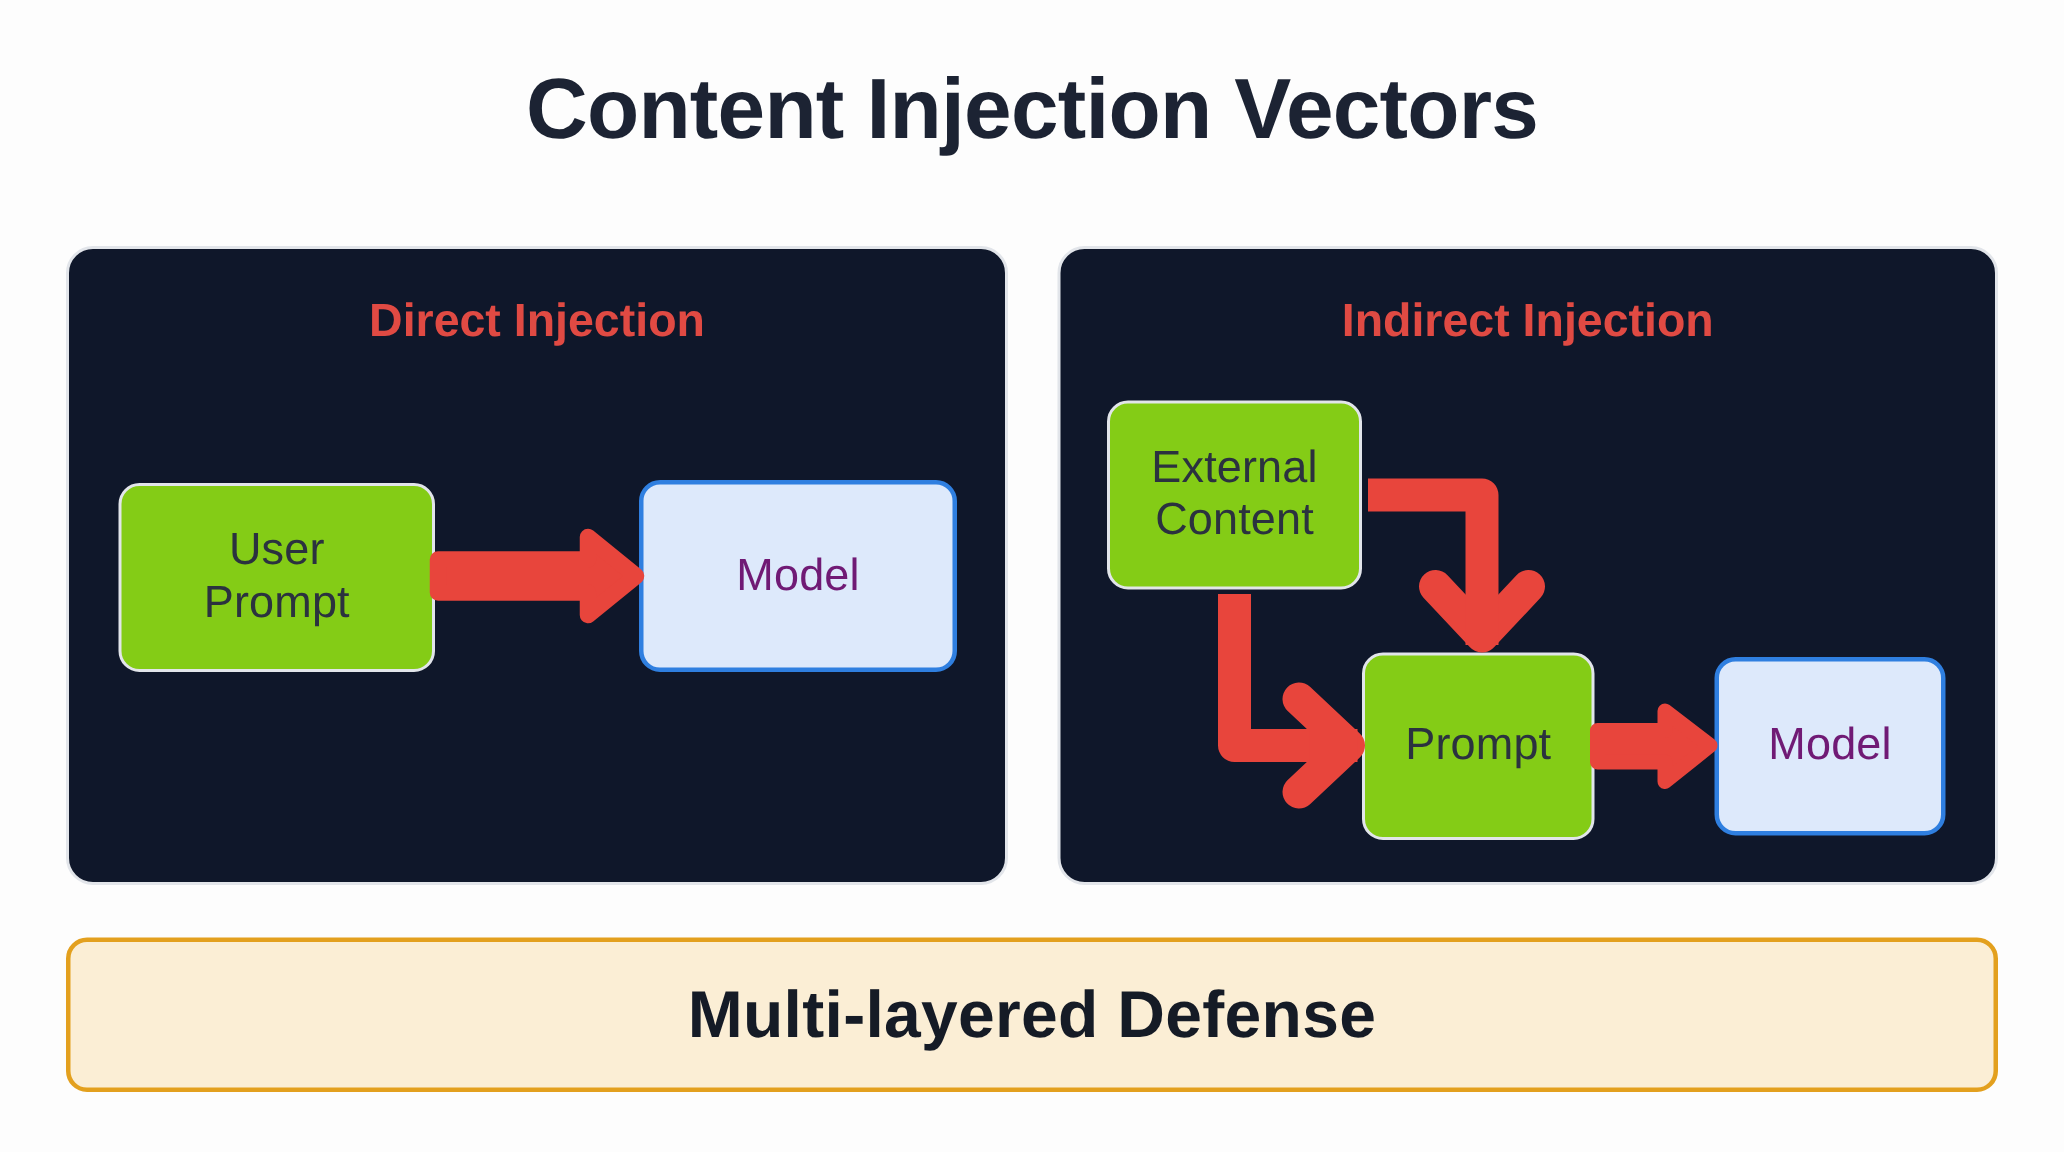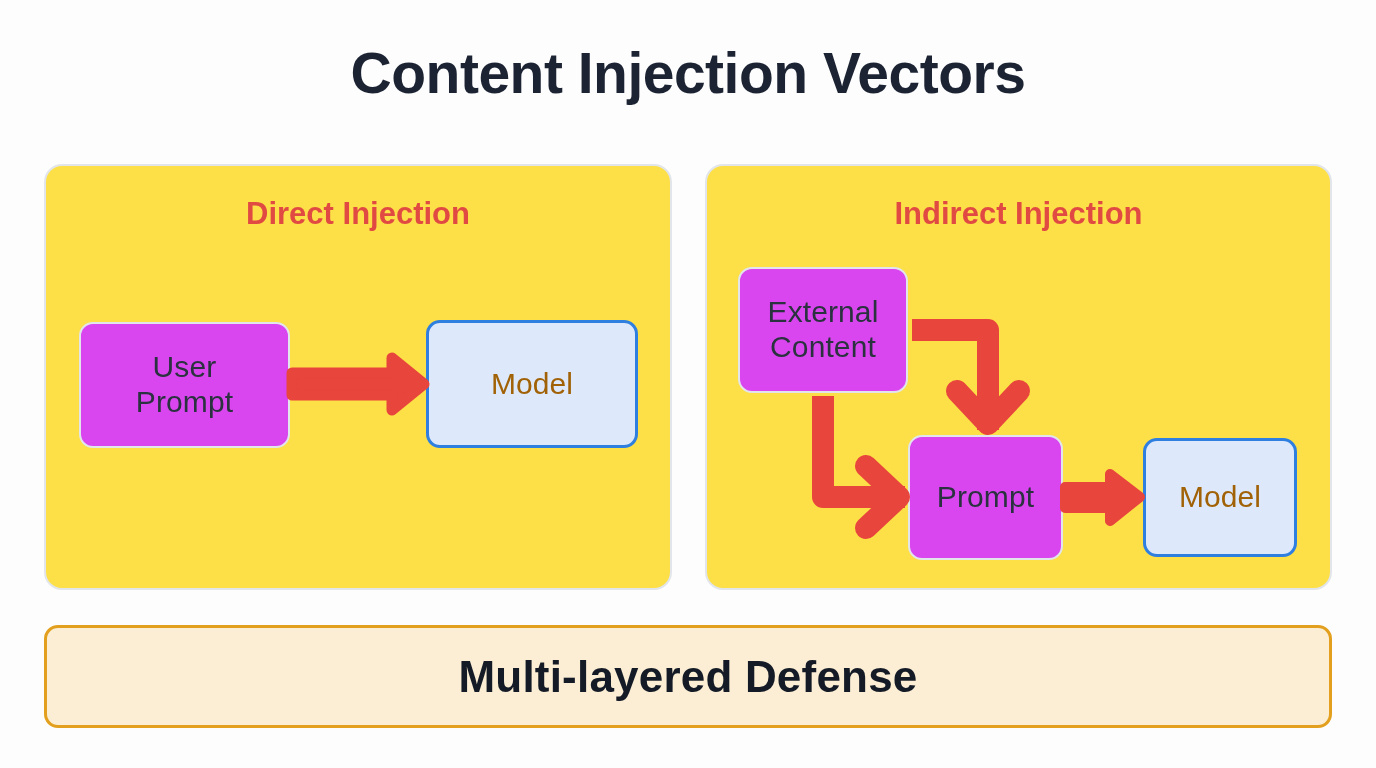--- a/index.html
+++ b/index.html
@@ -31,21 +31,21 @@
     font-size: 57px;
     font-weight: bold;
     color: #1c2333;
     letter-spacing: -0.5px;
     line-height: 1;
   }
 
   
   .panel {
     position: absolute;
-    background: #fde047;
+    background: #0f172a;
     border: 2px solid #e2e5ea;
     border-radius: 18px;
     box-sizing: border-box;
   }
   #panel-direct   { left: 44px;  top: 164px; width: 628px; height: 426px; }
   #panel-indirect { left: 705px; top: 164px; width: 627px; height: 426px; }
 
   .panel-heading {
     position: absolute;
     left: 0;
@@ -66,27 +66,27 @@
     align-items: center;
     justify-content: center;
     text-align: center;
     border-radius: 14px;
     font-size: 30px;
     color: #2b323f;
     line-height: 1.16;
     letter-spacing: 0.1px;
   }
   .node.plain {
-    background: #d946ef;
+    background: #84cc16;
     border: 2px solid #e2e5ea;
   }
   .node.model {
     background: #dde9fb;
     border: 3px solid #2f7fe0;
-    color: #a16207;
+    color: #701a75;
   }
 
   
   #node-user-prompt { left: 79px;  top: 322px; width: 211px; height: 126px; }
   #node-model-left  { left: 426px; top: 320px; width: 212px; height: 128px; }
 
   
   #node-external-content { left: 738px;  top: 267px; width: 170px; height: 126px; }
   #node-prompt           { left: 908px;  top: 435px; width: 155px; height: 125px; }
   #node-model-right      { left: 1143px; top: 438px; width: 154px; height: 119px; }

